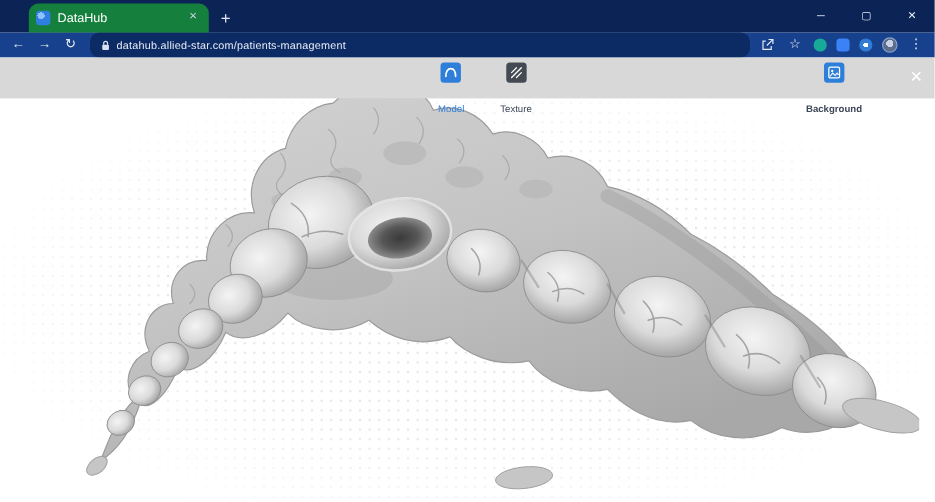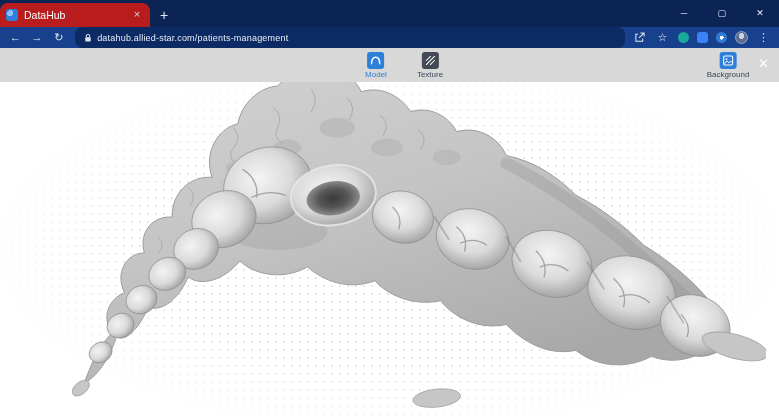--- a/index.html
+++ b/index.html
@@ -3,22 +3,22 @@
 <meta charset="utf-8">
 <style>
   * { box-sizing: border-box; margin: 0; padding: 0; }
   html,body { width:779px; height:418px; overflow:hidden; background:#fff;
               font-family:"Liberation Sans", sans-serif; }
   .window { position:relative; width:779px; height:418px; overflow:hidden; }
 
   
   .titlebar { position:relative; height:27px; background:#0b2355;
               display:flex; align-items:flex-end; }
-  .tab { width:150px; height:24px; background:#b91c1c; border-radius:8px 8px 0 0;
-         margin-left:0; display:flex; align-items:center; gap:6px;
+  .tab { width:150px; height:24px; background:#15803d; border-radius:8px 8px 0 0;
+         margin-left:24px; display:flex; align-items:center; gap:6px;
          padding:0 6px; color:#fff; font-size:10.5px; cursor:default; }
   .favicon { width:12px; height:12px; border-radius:3px; flex:0 0 12px;
              background:radial-gradient(circle at 35% 35%, #8ec2ff 0 3px, #2f7fe0 3px); }
   .tab-title { flex:1; white-space:nowrap; overflow:hidden; }
   .tab-close { width:14px; height:14px; line-height:13px; text-align:center;
                color:#cdd6ea; font-size:11px; border-radius:3px; cursor:pointer; }
   .new-tab { color:#e2e8f5; font-size:14px; margin:0 0 4px 10px; cursor:pointer; }
   .win-controls { position:absolute; right:0; top:0; height:27px; display:flex; }
   .win-controls span { width:38px; text-align:center; line-height:27px;
                        color:#e8edf7; font-size:9px; cursor:pointer; }
@@ -44,31 +44,31 @@
   
   .viewer { position:relative; height:370px; background:#fff; overflow:hidden; }
   .dots { position:absolute; inset:34px 0 0 0; pointer-events:none;
           background-image:radial-gradient(#c9d3df 1px, transparent 1.3px);
           background-size:8px 8px; opacity:.55;
           -webkit-mask-image:radial-gradient(ellipse 55% 60% at 50% 50%, #000 55%, transparent 100%);
           mask-image:radial-gradient(ellipse 55% 60% at 50% 50%, #000 55%, transparent 100%); }
   .viewer-toolbar { position:absolute; top:0; left:0; right:0; height:34px;
                     background:#d8d8d8; z-index:5; }
   .tool { position:absolute; top:4px; transform:translateX(-50%);
-          display:flex; flex-direction:column; align-items:center; gap:2px;
+          display:flex; flex-direction:column; align-items:center; gap:18px;
           cursor:pointer; }
   .tool-icon { width:17px; height:17px; border-radius:3px;
                display:flex; align-items:center; justify-content:center; }
   .tool-icon.blue { background:#2e7fd9; }
   .tool-icon.dark { background:#434a54; }
   .tool-label { font-size:8px; color:#3c4658; line-height:1; }
   .tool.selected .tool-label { color:#2e7fd9; }
   #tool-model      { left:376px; }
   #tool-texture    { left:430px; }
-  #tool-background { left:728px; }
+  #tool-background { left:695px;font-weight:bold; }
   .viewer-close { position:absolute; right:10px; top:9px; color:#fff;
                   font-size:13px; line-height:1; cursor:pointer; z-index:6; }
   .model-svg { position:absolute; left:8px; top:20px; width:758px; height:348px; }
 </style>
 </head>
 <body>
 
 <div class="window">
 
   <div class="titlebar">

